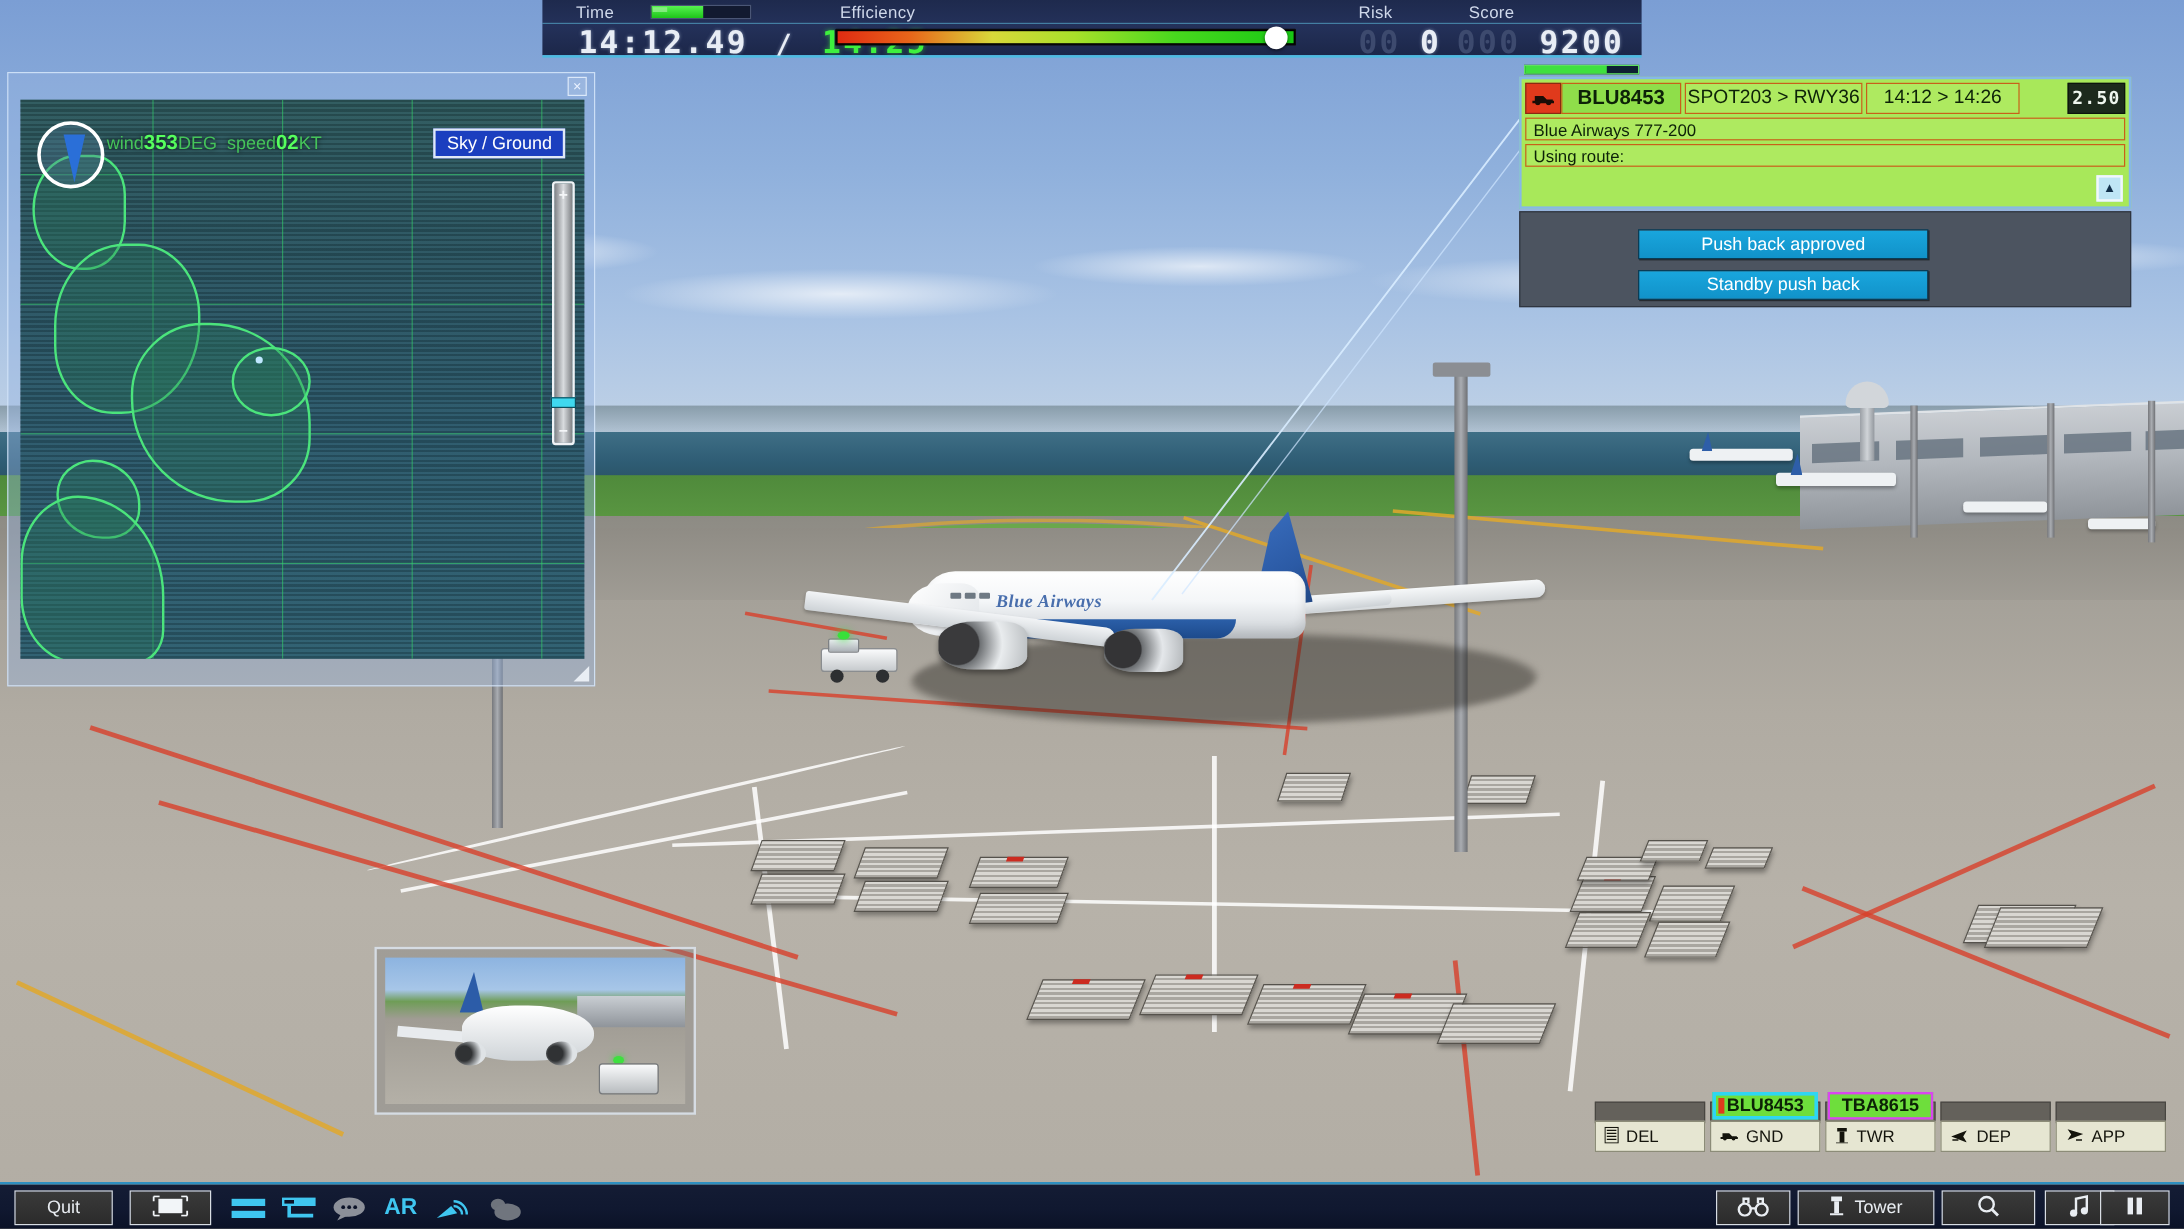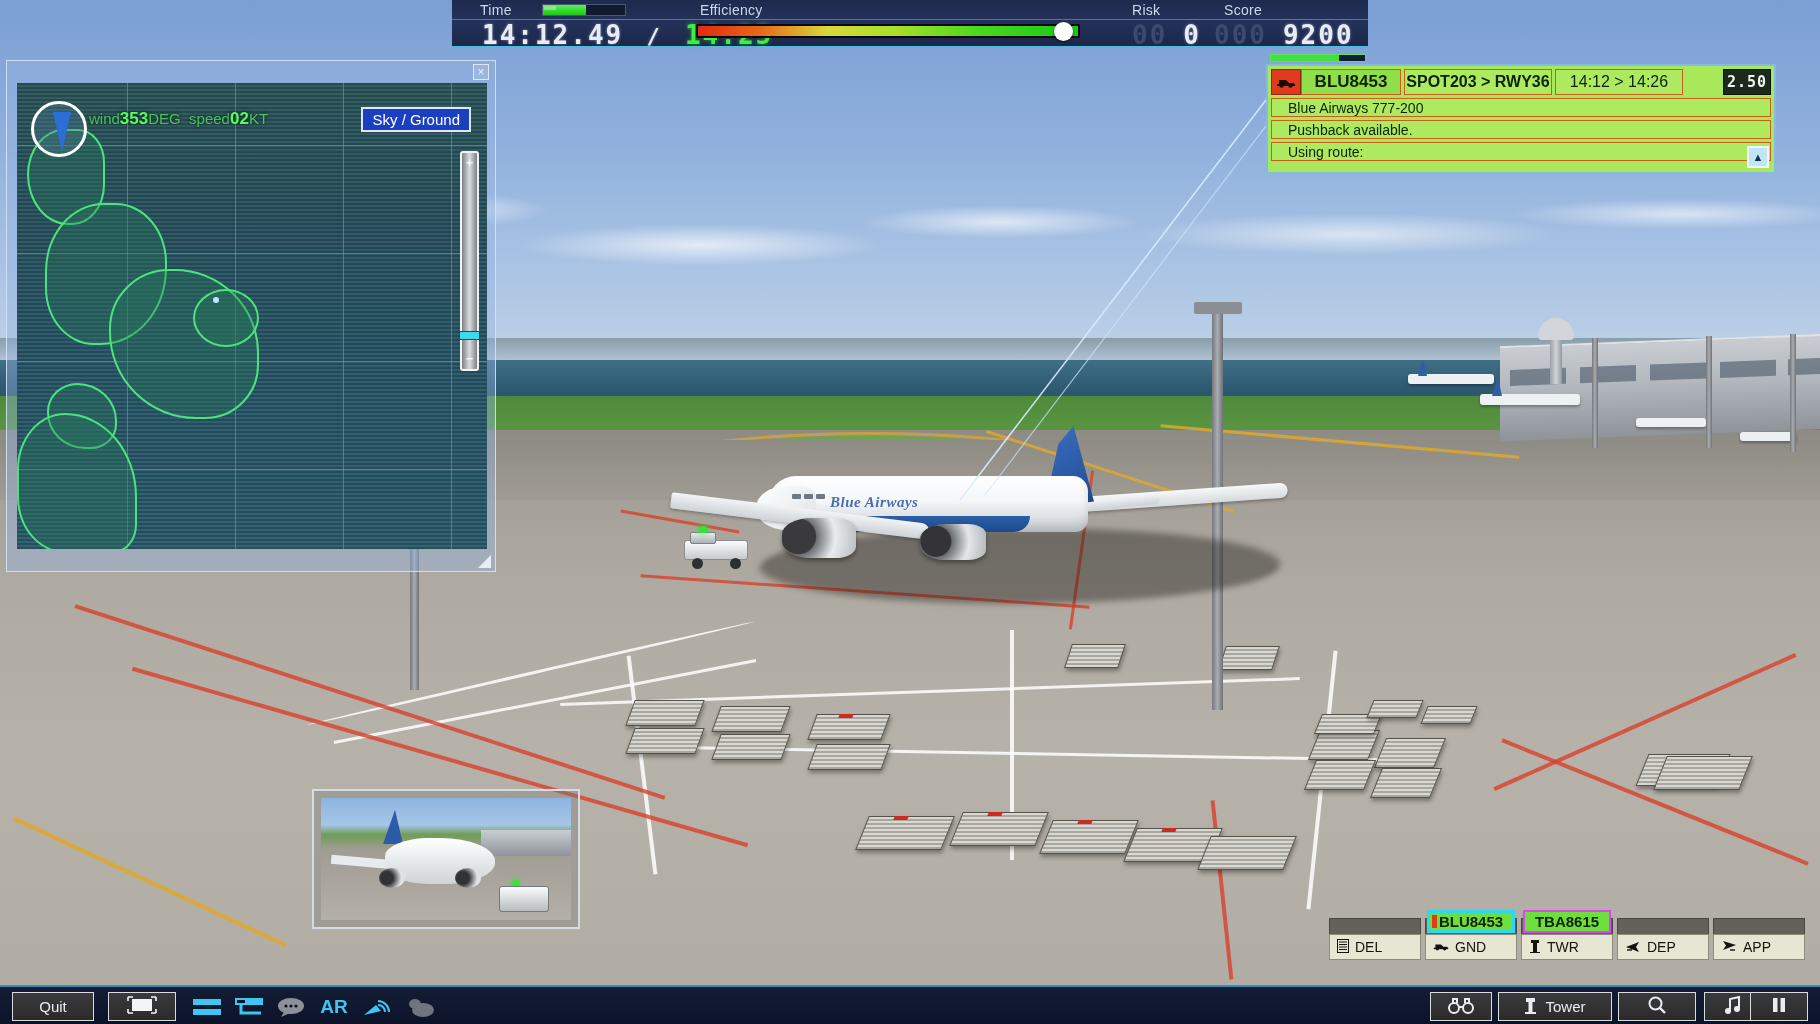--- a/index.html
+++ b/index.html
@@ -301,37 +301,37 @@
     display: flex; align-items: center; justify-content: center; color: #1a0c06; font-size: 15px;
   }
   .strip-callsign {
     width: 100px; background: #8fde4a; border: 1px solid #c8601a;
     display: flex; align-items: center; justify-content: center;
     font-size: 17px; font-weight: bold; color: #0d2208;
   }
   .strip-route {
     flex: 0 0 148px; background: #aeea60; border: 1px solid #c8601a;
     display: flex; align-items: center; justify-content: center;
-    font-size: 16px; color: #0d2208; margin-left: 3px; font-weight: bold;
+    font-size: 16px; color: #0d2208; margin-left: 3px;
   }
   .strip-times {
     flex: 0 0 128px; background: #aeea60; border: 1px solid #c8601a;
     display: flex; align-items: center; justify-content: center;
     font-size: 16px; color: #0d2208; margin-left: 3px;
   }
   .strip-eta {
     position: absolute; right: 0; top: 0; width: 48px; height: 26px;
     background: #1c2a1c; border: 1px solid #0c140c;
     display: flex; align-items: center; justify-content: center;
     font-family: "DejaVu Sans Mono", monospace; font-size: 15px; font-weight: bold;
     color: #eef6ee; letter-spacing: 1px;
   }
   .strip-line {
     margin: 3px 3px 0 3px; height: 19px; background: #aeea60; border: 1px solid #c8601a;
-    display: flex; align-items: center; padding-left: 16px;
+    display: flex; align-items: center; padding-left: 6px;
     font-size: 14px; color: #0d2208;
   }
   .strip-expand {
     position: absolute; right: 5px; bottom: 4px; width: 22px; height: 22px;
     background: #bfe6f5; border: 2px solid #f2f7fb;
     display: flex; align-items: center; justify-content: center; color: #12304a; font-size: 11px;
   }
   .strip-actions {
     position: absolute; left: 0; top: 122px; width: 510px; height: 80px;
     background: #4c5460; border: 1px solid #2f3540;
@@ -614,26 +614,29 @@
               <circle cx="14.5" cy="9.5" r="2.2" fill="#1a0c06"></circle>
             </svg>
         </div>
         <div class="strip-callsign">BLU8453</div>
         <div class="strip-route">SPOT203 &gt; RWY36</div>
         <div class="strip-times">14:12 &gt; 14:26</div>
         <div class="strip-eta">2.50</div>
       </div>
 
       <div class="strip-line">Blue Airways 777-200</div>
-      <div class="strip-line">Pushback available.</div>
       <div class="strip-line">Using route:</div>
 
       <div class="strip-expand">▲</div>
     </div>
 
+    <div class="strip-actions">
+      <div class="act-btn" style="top:14px">Push back approved</div>
+      <div class="act-btn" style="top:48px">Standby push back</div>
+    </div>
   </div>
 
   <div class="pip">
     <div class="pip-inner">
       <div class="pip-terminal"></div>
       <div class="pip-ac-tail"></div>
       <div class="pip-ac-wing"></div>
       <div class="pip-ac-body"></div>
       <div class="pip-ac-eng" style="left:58px"></div>
       <div class="pip-ac-eng" style="left:134px"></div>

